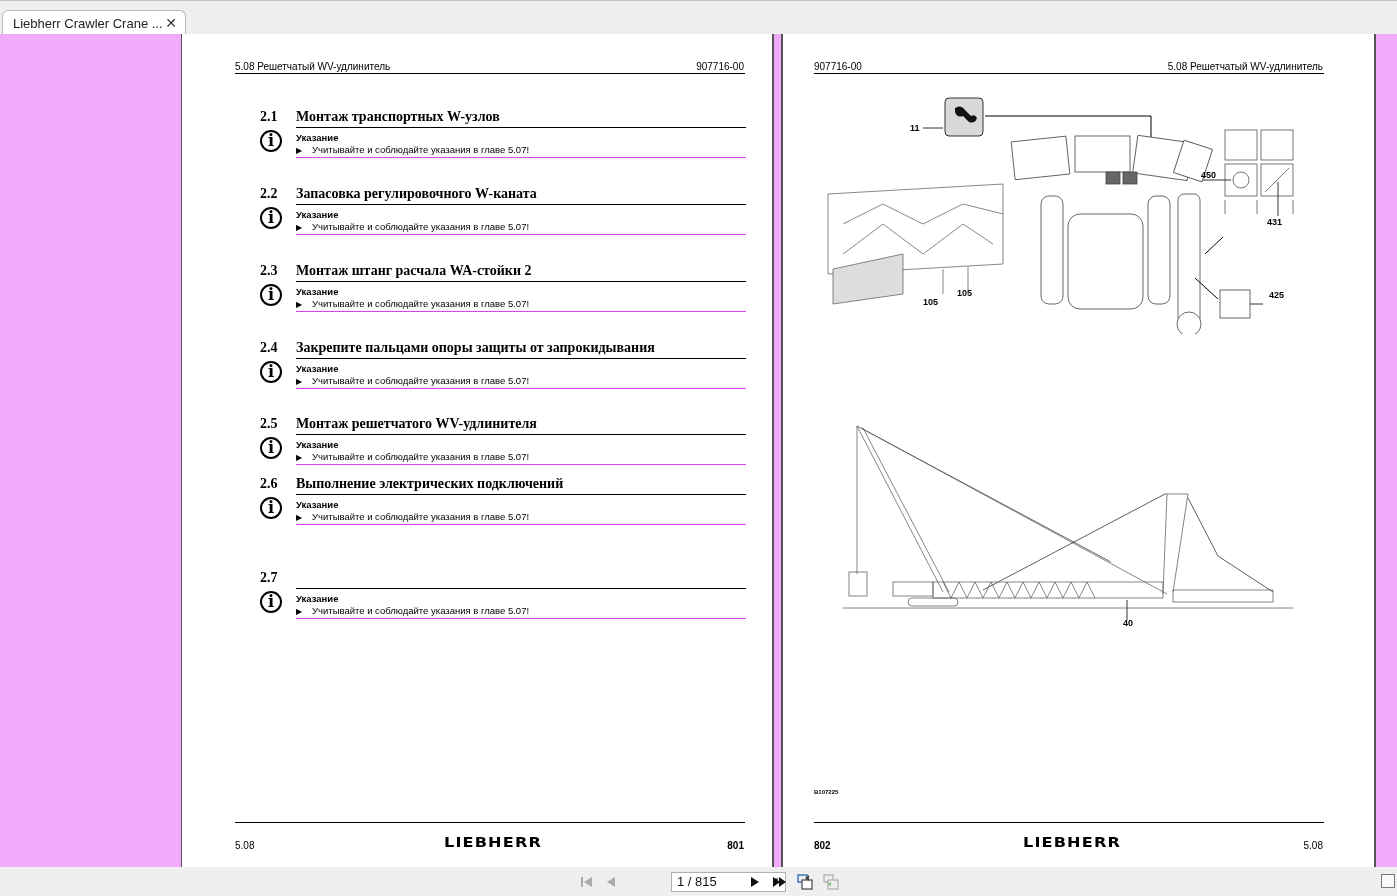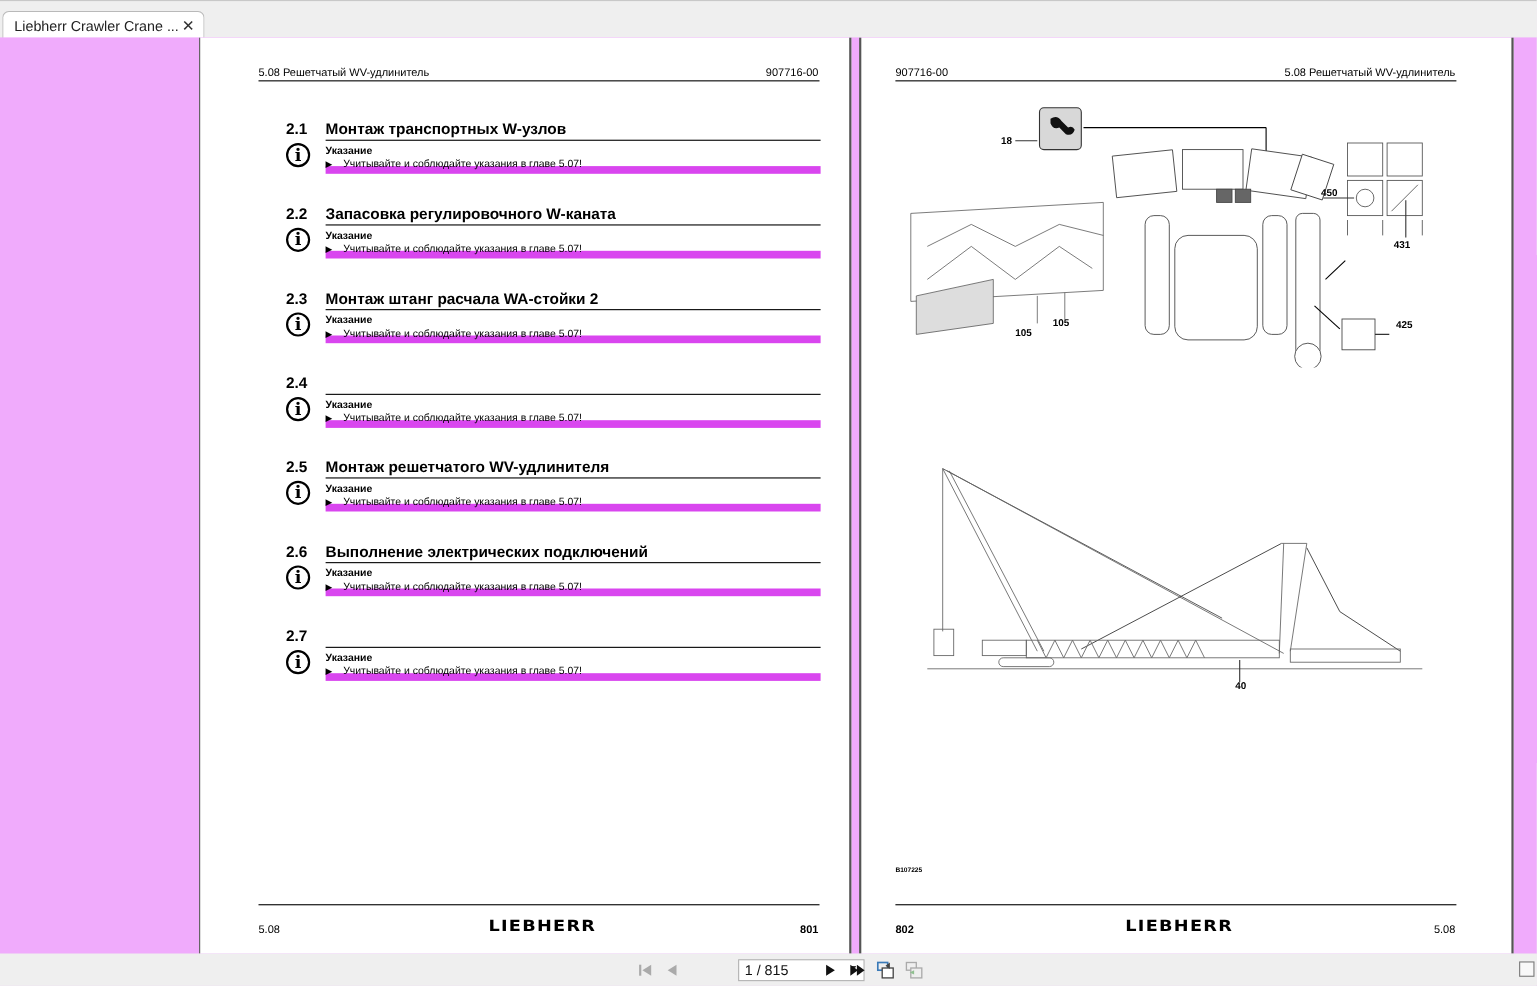--- a/index.html
+++ b/index.html
@@ -7,26 +7,26 @@
   .tabbar { position: absolute; left: 0; top: 0; width: 1397px; height: 34px; background: #efefef; border-top: 1px solid #c8c8c8; }
   .tab { position: absolute; left: 2px; top: 9px; width: 184px; height: 25px; background: #fff; border: 1px solid #b9b9b9; border-bottom: none; border-radius: 6px 6px 0 0; font-size: 13px; color: #222; padding: 5px 0 0 10px; }
   .tab .close { position: absolute; right: 8px; top: 4px; font-size: 14px; color: #333; cursor: pointer; }
   .viewer { position: absolute; left: 0; top: 34px; width: 1397px; height: 833px; background: #f0abfc; overflow: hidden; }
   .page { position: absolute; top: 0; height: 833px; background: #fff; }
   .page.left { left: 181px; width: 593px; border-left: 1px solid #555; border-right: 2px solid #555; }
   .page.right { left: 781px; width: 595px; border-left: 2px solid #555; border-right: 2px solid #555; }
   .hdr { position: absolute; top: 27px; font-size: 10px; color: #000; }
   .hdr-line { position: absolute; top: 39px; height: 1px; background: #000; }
   .sec { position: absolute; left: 78px; width: 436px; }
-  .sec-title { position: relative; height: 22px; }
+  .sec-title { position: relative; height: 22px; font-family: Liberation Serif, serif; }
   .sec-num { position: absolute; left: 0; top: 0; font-size: 14px; font-weight: bold; }
   .sec-text { position: absolute; left: 36px; top: 0; font-size: 14px; font-weight: bold; white-space: nowrap; }
   .note { position: absolute; left: 0; top: 18px; width: 486px; height: 32px; }
   .note-icon { position: absolute; left: 0; top: 3px; width: 22px; height: 22px; border: 2px solid #000; border-radius: 50%; font-family: "DejaVu Serif", serif; font-weight: bold; font-size: 16px; text-align: center; line-height: 18px; }
-  .note-box { position: absolute; left: 36px; top: 0; width: 450px; height: 31px; border-top: 1px solid #000; border-bottom: 7px solid #d946ef; }
+  .note-box { position: absolute; left: 36px; top: 0; width: 450px; height: 31px; border-top: 1px solid #000; border-bottom: 1px solid #d946ef; }
   .note-head { position: absolute; left: 0; top: 4px; font-size: 9.5px; font-weight: bold; }
   .note-body { position: absolute; left: 0; top: 16px; font-size: 9.5px; white-space: nowrap; }
   .note-body .arrow { display: inline-block; width: 16px; font-size: 8px; }
   .foot-line { position: absolute; top: 788px; height: 1px; background: #000; }
   .foot { position: absolute; top: 806px; font-size: 10px; }
   .foot.bold { font-weight: bold; }
   .logo { position: absolute; top: 800px; font-family: "DejaVu Sans", sans-serif; font-weight: 900; font-size: 14px; letter-spacing: 1px; color: #000; transform: scaleX(1.15); transform-origin: left; }
   .fig-code { position: absolute; font-size: 6px; font-weight: bold; }
   .callout { position: absolute; font-size: 9px; font-weight: bold; }
   .toolbar { position: absolute; left: 0; top: 867px; width: 1397px; height: 29px; background: #efefef; }
@@ -90,20 +90,21 @@
         <div class="note-box">
             <div class="note-head">Указание</div>
         <div class="note-body"><span class="arrow">▶</span><span>Учитывайте и соблюдайте указания в главе 5.07!</span></div>
           </div>
       </div>
     </div>
 
     <div class="sec" style="top:306px">
       <div class="sec-title">
           <span class="sec-num">2.4</span>
+          <span class="sec-text">Закрепите пальцами опоры защиты от запрокидывания</span>
         </div>
       <div class="note">
         <div class="note-icon">i</div>
         <div class="note-box">
             <div class="note-head">Указание</div>
         <div class="note-body"><span class="arrow">▶</span><span>Учитывайте и соблюдайте указания в главе 5.07!</span></div>
           </div>
       </div>
     </div>
 
@@ -114,21 +115,21 @@
         </div>
       <div class="note">
         <div class="note-icon">i</div>
         <div class="note-box">
             <div class="note-head">Указание</div>
         <div class="note-body"><span class="arrow">▶</span><span>Учитывайте и соблюдайте указания в главе 5.07!</span></div>
           </div>
       </div>
     </div>
 
-    <div class="sec" style="top:459px">
+    <div class="sec" style="top:442px">
       <div class="sec-title">
           <span class="sec-num">2.6</span>
           <span class="sec-text">Выполнение электрических подключений</span>
         </div>
       <div class="note">
         <div class="note-icon">i</div>
         <div class="note-box">
             <div class="note-head">Указание</div>
         <div class="note-body"><span class="arrow">▶</span><span>Учитывайте и соблюдайте указания в главе 5.07!</span></div>
           </div>
@@ -204,21 +205,21 @@
 
       <g fill="none" stroke="#555" stroke-width="0.7">
         <path d="M5 100 L180 90 L180 170 L5 180 Z"></path>
         <path d="M10 175 L80 160 L80 200 L10 210 Z" fill="#ddd"></path>
         <path d="M20 130 L60 110 L100 130 L140 110 L180 120"></path>
         <path d="M20 160 L60 130 L100 160 L140 130 L170 150"></path>
         <line x1="120" y1="175" x2="120" y2="200"></line>
         <line x1="145" y1="172" x2="145" y2="196"></line>
       </g>
     </svg>
-    <span class="callout" style="left:127px; top:89px">18</span>
+    <span class="callout" style="left:127px; top:89px">11</span>
     <span class="callout" style="left:418px; top:136px">450</span>
     <span class="callout" style="left:484px; top:183px">431</span>
     <span class="callout" style="left:140px; top:263px">105</span>
     <span class="callout" style="left:174px; top:254px">105</span>
     <span class="callout" style="left:486px; top:256px">425</span>
 
     <svg style="position:absolute; left:50px; top:380px" width="470" height="210">
       <g fill="none" stroke="#666" stroke-width="0.8">
         <line x1="10" y1="194" x2="460" y2="194"></line>
         <line x1="24" y1="12" x2="110" y2="178"></line>

